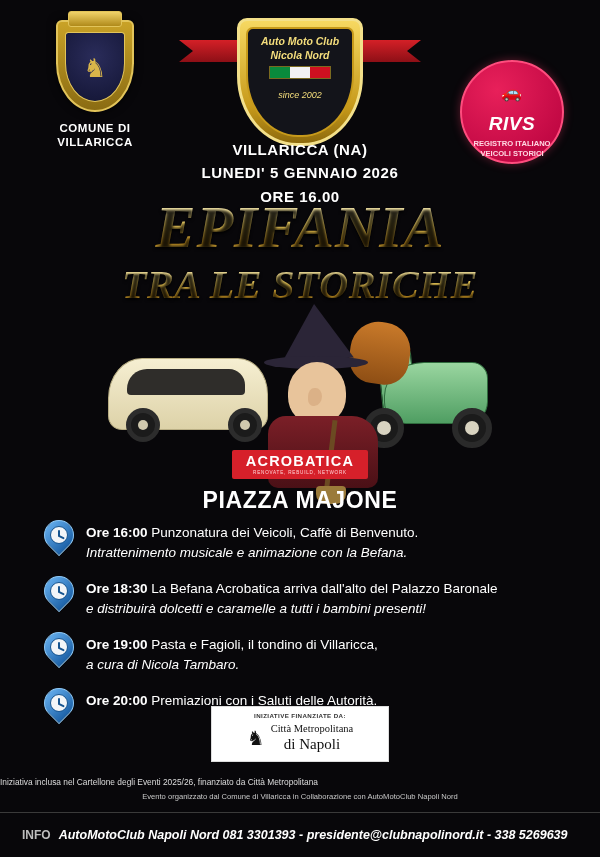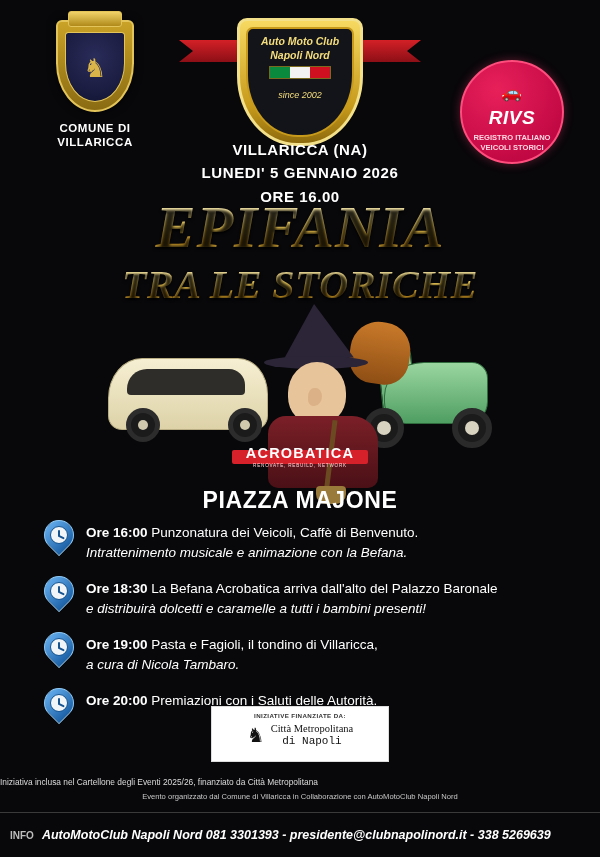--- a/index.html
+++ b/index.html
@@ -91,21 +91,21 @@
   
   .rivs {
     position: absolute; right: 36px; top: 46px;
     width: 104px; height: 104px; border-radius: 50%;
     background: radial-gradient(circle at 35% 28%, #e8205a, #b4003c);
     border: 2px solid #ff4d7e;
     text-align: center; padding-top: 22px;
     box-shadow: 0 0 10px rgba(255,60,110,.35);
   }
   .rivs .car { font-size: 17px; color: #fff; line-height: 1; }
-  .rivs .name { color: #fff; font-size: 19px; font-weight: bold; font-style: italic; letter-spacing: .5px; margin-top: 6px; text-align: center; }
+  .rivs .name { color: #fff; font-size: 19px; font-weight: bold; font-style: italic; letter-spacing: .5px; margin-top: 12px; text-align: center; }
   .rivs .sub { color: #ffd7e2; font-size: 7.6px; font-weight: bold; line-height: 1.35; margin-top: 4px; }
 
   
   .event-head {
     position: absolute; top: 138px; left: 0; width: 600px; text-align: center;
     color: #fff; font-weight: bold; letter-spacing: .6px;
   }
   .event-head div { font-size: 15px; line-height: 1.55; }
 
   
@@ -187,21 +187,21 @@
     position: absolute; left: 92px; top: 22px; width: 60px; height: 62px;
     background: linear-gradient(#c97a2a, #8e4e14); border-radius: 46% 46% 40% 40%;
     transform: rotate(8deg);
   }
   .broom-stick { position: absolute; left: 70px; top: 120px; width: 5px; height: 74px; background: #6b4a22; transform: rotate(7deg); }
   .broom-head { position: absolute; left: 58px; top: 186px; width: 30px; height: 18px; background: #9a7a3a; border-radius: 4px 4px 10px 10px; }
 
   
   .acro {
     position: absolute; left: 50%; top: 150px; transform: translateX(-50%);
-    width: 136px; height: 14px; background: #d6202a;
+    width: 136px; height: 29px; background: #d6202a;
     display: flex; flex-direction: column; align-items: center; justify-content: center;
     border-radius: 2px;
   }
   .acro .b { color: #fff; font-size: 14.5px; font-weight: bold; letter-spacing: 1.2px; line-height: 1; }
   .acro .s { color: #ffd3d6; font-size: 4.6px; letter-spacing: .8px; margin-top: 2px; }
 
   
   .piazza {
     position: absolute; top: 487px; left: 0; width: 600px; text-align: center;
     color: #fff; font-size: 23px; font-weight: bold; letter-spacing: .6px;
@@ -235,37 +235,37 @@
   
   .sponsor {
     position: absolute; left: 50%; top: 706px; transform: translateX(-50%);
     width: 178px; height: 56px; background: #fff; border: 1px solid #ddd;
     text-align: center; padding-top: 5px;
   }
   .sponsor .hdr { font-size: 6.2px; color: #333; letter-spacing: .4px; font-weight: bold; }
   .sponsor .row { display: flex; align-items: center; justify-content: center; margin-top: 3px; }
   .sponsor .horse { font-size: 20px; color: #111; margin-right: 6px; }
   .sponsor .cm { font-size: 10.5px; color: #111; line-height: 1.25; font-family: "Liberation Serif", serif; }
-  .sponsor .cm small { display: block; font-size: 11px; font-family: Liberation Mono, monospace; }
+  .sponsor .cm small { display: block; font-size: 15px; }
 
   
   .note1 {
     position: absolute; top: 776px; left: 0; width: 484px; text-align: left;
     color: #dcdcdc; font-size: 8.4px; line-height: 1.5;
   }
   .note2 {
     position: absolute; top: 792px; left: 0; width: 600px; text-align: center;
     color: #c8c8c8; font-size: 7.6px;
   }
   .rule { position: absolute; top: 812px; left: 0; width: 600px; height: 1px; background: #3a3a3a; }
   .infobar {
     position: absolute; top: 822px; left: 0; width: 600px; height: 26px;
     display: flex; align-items: center;
   }
-  .infobar .tag { color: #bdbdbd; font-size: 10px; font-weight: bold; padding: 0 8px 0 10px; }
+  .infobar .tag { color: #bdbdbd; font-size: 12px; font-weight: bold; padding: 0 8px 0 10px; margin-left: 12px; }
   .infobar .line { color: #fff; font-size: 12.5px; font-weight: bold; font-style: italic; }
 </style>
 </head>
 <body>
 
 <div class="poster">
 
   <div class="top-row">
 
     <div class="crest-block">
@@ -280,21 +280,21 @@
         <span>VILLARICCA</span>
       </div>
     </div>
 
     <div class="amc">
       <div class="ribbon-l"></div>
       <div class="ribbon-r"></div>
       <div class="shield">
         <div class="shield-in">
           <div class="t1">Auto Moto Club</div>
-          <div class="t1">Napoli Nord</div>
+          <div class="t1">Nicola Nord</div>
           <div class="tricolor"></div>
           <div class="t3">since 2002</div>
         </div>
       </div>
     </div>
 
     <div class="rivs">
       <div class="car">🚗</div>
       <div class="name">RIVS</div>
       <div class="sub">

